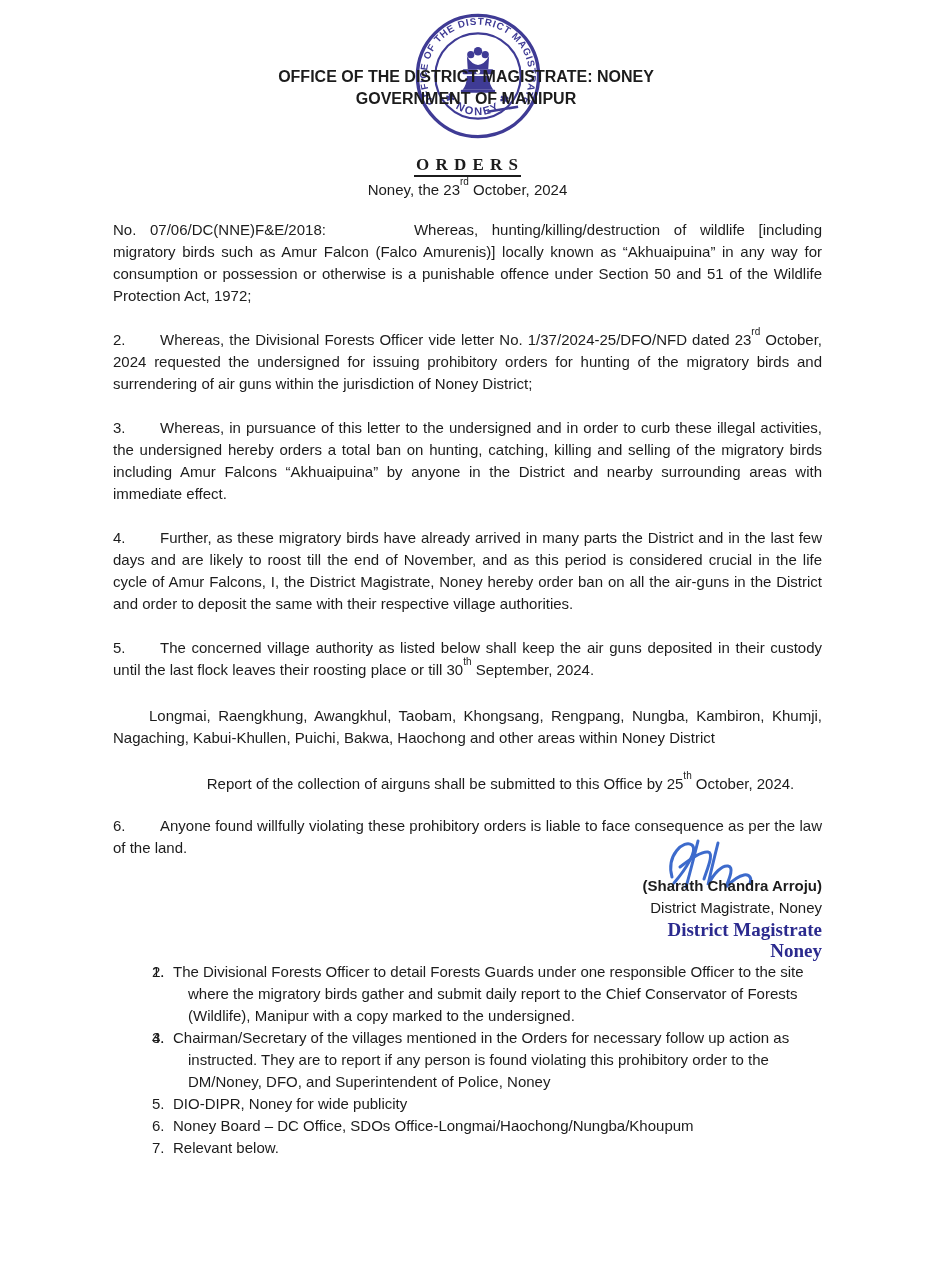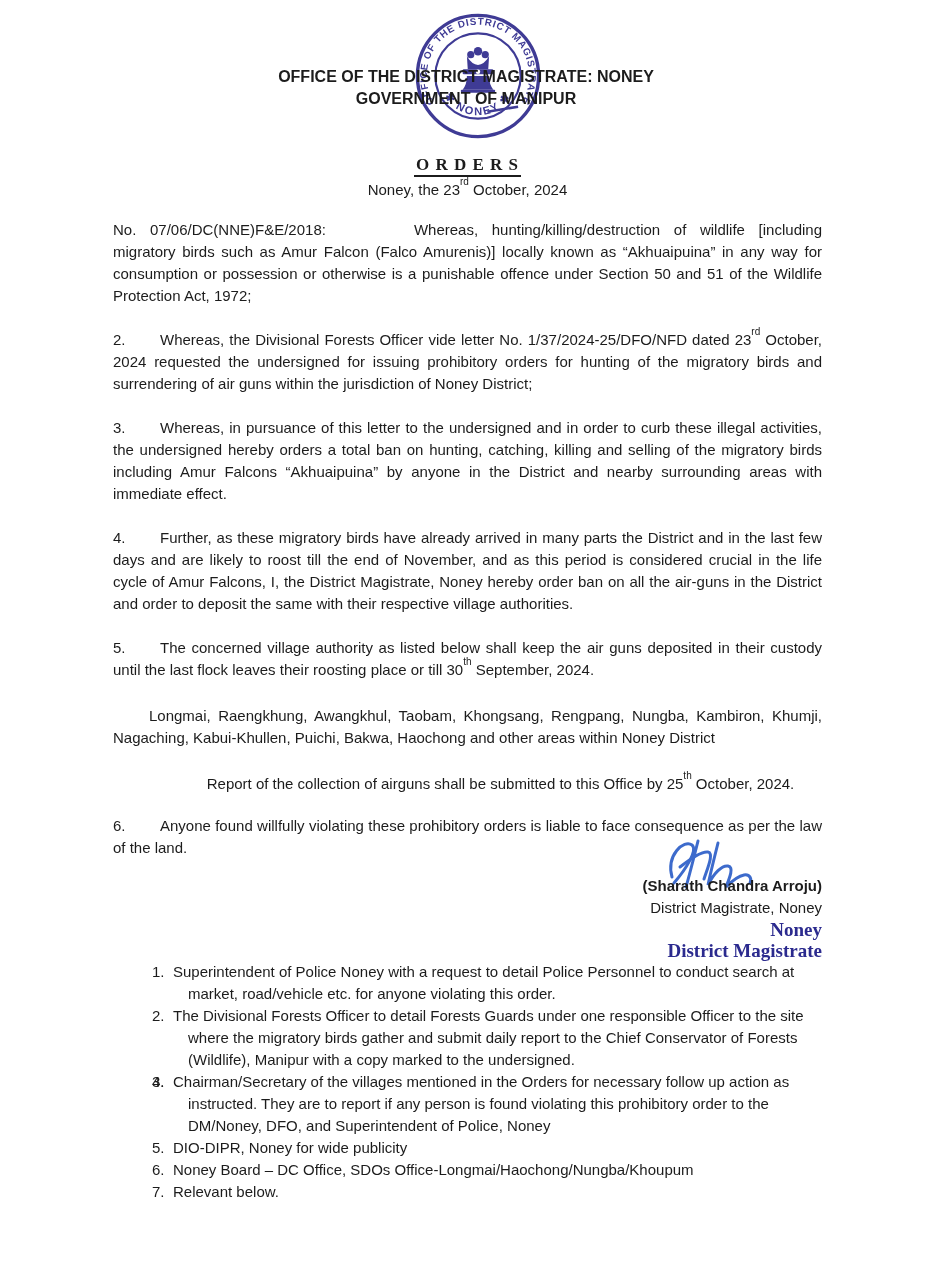--- a/index.html
+++ b/index.html
@@ -135,27 +135,27 @@
     <div class="sig-block">
       <svg class="sig-svg" viewBox="0 0 110 56">
         <path class="sig-path" d="M 14 42 C 8 20 26 4 34 10 C 40 15 28 34 16 48"></path>
         <path class="sig-path" d="M 40 6 C 36 22 32 38 28 52"></path>
         <path class="sig-path" d="M 22 32 C 32 24 44 16 50 17 C 56 18 50 32 46 44"></path>
         <path class="sig-path" d="M 60 8 C 56 24 52 40 50 50 C 56 38 64 30 70 31 C 76 32 72 42 68 52 C 74 46 80 41 86 40 C 92 39 94 44 92 48"></path>
       </svg>
       <div class="sig-name">(Sharath Chandra Arroju)</div>
       <div class="sig-title">District Magistrate, Noney</div>
       <div class="stamp-text">
+        <div>District Magistrate</div>
         <div>Noney</div>
-        <div>District Magistrate</div>
       </div>
     </div>
 
     <ul class="copy-list">
-      <li class="copy-item"><span class="cnum">1.</span><span>Superintendent of Police Noney with a request to detail Police Personnel to conduct search at market, road/vehicle etc. for anyone violating this order.</span></li>
+      <li class="copy-item"><span class="cnum">1.</span></li>
       <li class="copy-item"><span class="cnum">2.</span><span>The Divisional Forests Officer to detail Forests Guards under one responsible Officer to the site where the migratory birds gather and submit daily report to the Chief Conservator of Forests (Wildlife), Manipur with a copy marked to the undersigned.</span></li>
       <li class="copy-item"><span class="cnum">3.</span></li>
       <li class="copy-item"><span class="cnum">4.</span><span>Chairman/Secretary of the villages mentioned in the Orders for necessary follow up action as instructed. They are to report if any person is found violating this prohibitory order to the DM/Noney, DFO, and Superintendent of Police, Noney</span></li>
       <li class="copy-item"><span class="cnum">5.</span><span>DIO-DIPR, Noney for wide publicity</span></li>
       <li class="copy-item"><span class="cnum">6.</span><span>Noney Board – DC Office, SDOs Office-Longmai/Haochong/Nungba/Khoupum</span></li>
       <li class="copy-item"><span class="cnum">7.</span><span>Relevant below.</span></li>
     </ul>
 
   </div>
 </div>

